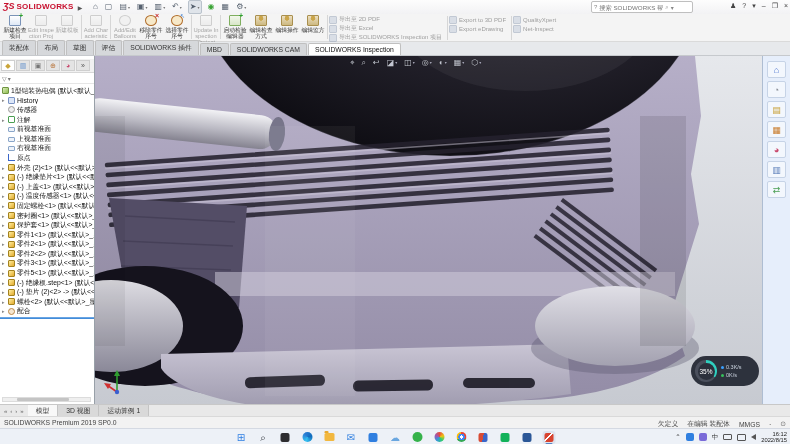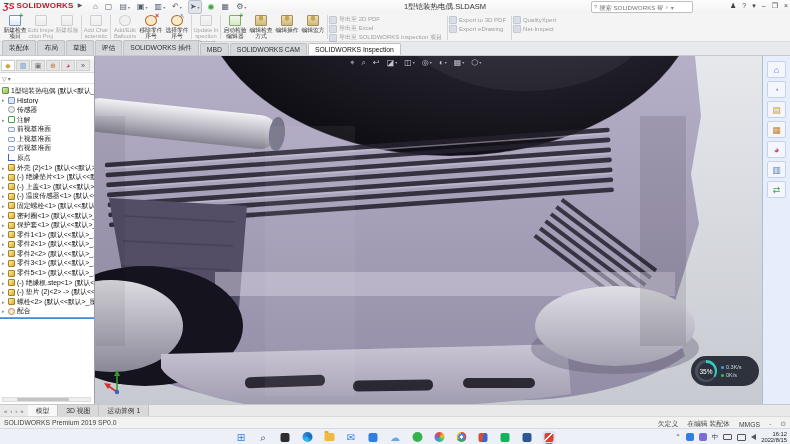--- a/index.html
+++ b/index.html
@@ -1,21 +1,21 @@
 <!DOCTYPE html>
 <html><head>
 <meta charset="utf-8">
 <style>
   html,body{margin:0;padding:0}
   body{width:790px;height:444px;position:relative;overflow:hidden;background:#fff;
        font-family:"Liberation Sans","DejaVu Sans",sans-serif;-webkit-font-smoothing:antialiased}
   .abs{position:absolute}
   
   #titlebar{left:0;top:0;width:790px;height:14px;background:linear-gradient(#fdfdfd,#f2f2f4);border-bottom:1px solid #e0e0e0}
-  #logo{left:3px;top:1px;display:flex;align-items:flex-start;gap:2px}
+  #logo{left:3px;top:1px;display:flex;align-items:flex-end;gap:2px}
   #logo .mark{color:#c8102e;font-weight:bold;font-style:italic;font-size:9px}
   #logo .word{color:#c8102e;font-weight:bold;font-size:8px;letter-spacing:.2px}
   #logo .expand{color:#555;font-size:6px;margin-left:2px}
   #qat{left:92px;top:0;height:14px;display:flex;align-items:center;gap:5px}
   .qbtn{display:flex;align-items:center;gap:1px;height:12px;padding:0 1px;border-radius:2px}
   .qbtn.pressed{background:#dfe4ea;border:1px solid #b9c2cc}
   .qg{font-size:8px;color:#55606e;line-height:8px}
   .caret{font-size:4px;color:#777}
   #doc-title{left:295px;top:2px;width:300px;text-align:center;font-size:7.5px;color:#333;white-space:nowrap}
   #searchbox{right:97px;top:1px;width:96px;height:10px;border:1px solid #bfbfbf;background:#fff;border-radius:2px;display:flex;align-items:center;padding:0 2px;gap:2px}
@@ -163,21 +163,20 @@
         <span class="qg" style="color: rgb(58, 163, 53);">◉</span>
       </div>
       <div class="qbtn">
         <span class="qg">▦</span>
       </div>
       <div class="qbtn">
         <span class="qg">⚙</span>
         <span class="caret">▾</span>
       </div>
     </div>
-  <div id="doc-title" class="abs">1型铠装热电偶.SLDASM</div>
   <div id="searchbox" class="abs">
     <span class="sb-ico">?</span>
     <input placeholder="搜索 SOLIDWORKS 帮助" style="">
     <span class="sb-ico">⌕</span>
     <span class="sb-ico">▾</span>
   </div>
   <div id="winctl" class="abs">
       <span>♟</span>
       <span>?</span>
       <span>▾</span>

